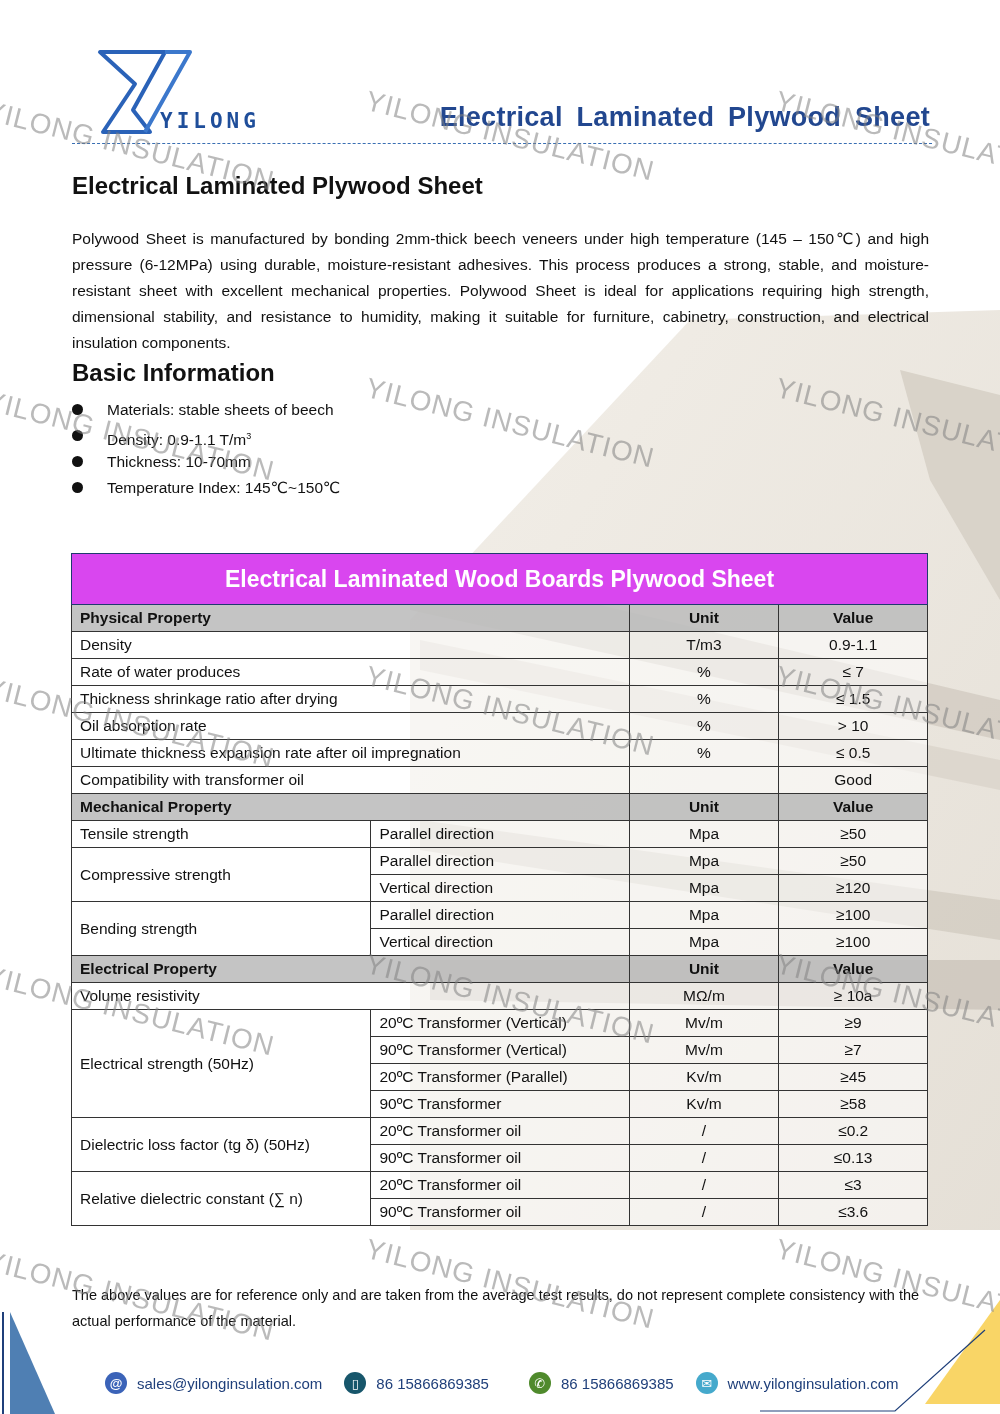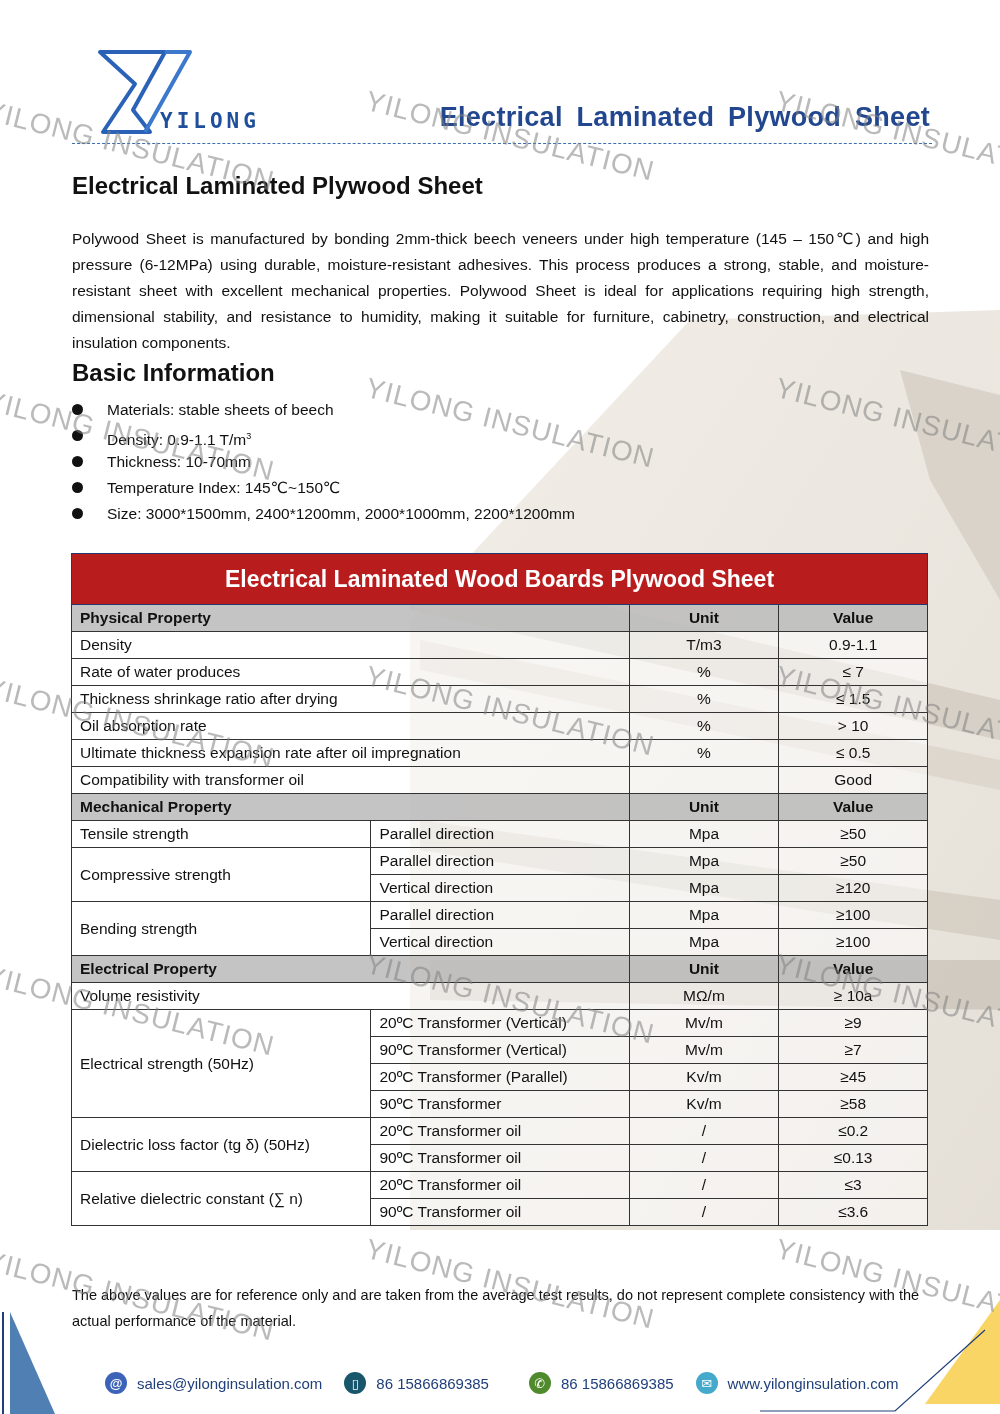--- a/index.html
+++ b/index.html
@@ -19,21 +19,21 @@
   .intro { top: 226px; font-size: 15.5px; line-height: 26px; text-align: justify; color: #111; }
   .section-title { top: 359px; font-weight: bold; font-size: 24px; }
   .bullets { top: 397px; margin: 0; padding: 0; list-style: none; font-size: 15.5px; }
   .bullets li { position: relative; padding-left: 35px; height: 26px; line-height: 26px; }
   .bullets li .dot { position: absolute; left: 0; top: 7px; width: 11px; height: 11px; border-radius: 50%; background: #111; }
   .bullets sup { font-size: 9px; }
 
   
   .spec-table { position: absolute; left: 71px; top: 553px; width: 857px; border-collapse: collapse; z-index: 2; font-size: 15.5px; }
   .spec-table td { border: 1px solid #333; height: 26px; padding: 0 8px; background: rgba(255,255,255,0.55); }
-  .spec-table .caption-cell { background: #b91c1c; color: #fff; font-weight: bold; font-size: 23px; text-align: center; height: 50px; border: 1px solid #203a6e; }
+  .spec-table .caption-cell { background: #d946ef; color: #fff; font-weight: bold; font-size: 23px; text-align: center; height: 50px; border: 1px solid #203a6e; }
   .spec-table .group-row td { background: rgba(190,190,190,0.9); font-weight: bold; }
   .spec-table .c { text-align: center; }
   .col1 { width: 276px; }
   .col2 { width: 238px; }
   .col3 { width: 138px; }
   .col4 { width: 137px; }
 
   .note { top: 1255px; font-size: 14.5px; line-height: 26px; margin-top: 27px; }
 
   
@@ -72,21 +72,20 @@
 <div class="header-rule"></div>
 
 <div class="content doc-title">Electrical Laminated Plywood Sheet</div>
 <div class="content intro">Polywood Sheet is manufactured by bonding 2mm-thick beech veneers under high temperature (145 – 150℃) and high pressure (6-12MPa) using durable, moisture-resistant adhesives. This process produces a strong, stable, and moisture-resistant sheet with excellent mechanical properties. Polywood Sheet is ideal for applications requiring high strength, dimensional stability, and resistance to humidity, making it suitable for furniture, cabinetry, construction, and electrical insulation components.</div>
 <div class="content section-title">Basic Information</div>
 <ul class="content bullets">
   <li><span class="dot"></span><span>Materials: stable sheets of beech</span></li>
   <li><span class="dot"></span><span>Density: 0.9-1.1 T/m</span><sup>3</sup></li>
   <li><span class="dot"></span><span>Thickness: 10-70mm</span></li>
   <li><span class="dot"></span><span>Temperature Index: 145℃~150℃</span></li>
-  <li><span class="dot"></span><span>Size: 3000*1500mm, 2400*1200mm, 2000*1000mm, 2200*1200mm</span></li>
 </ul>
 
 <table class="spec-table">
   <colgroup>
       <col class="col1">
       <col class="col2">
       <col class="col3">
       <col class="col4">
     </colgroup>
   <tbody>

